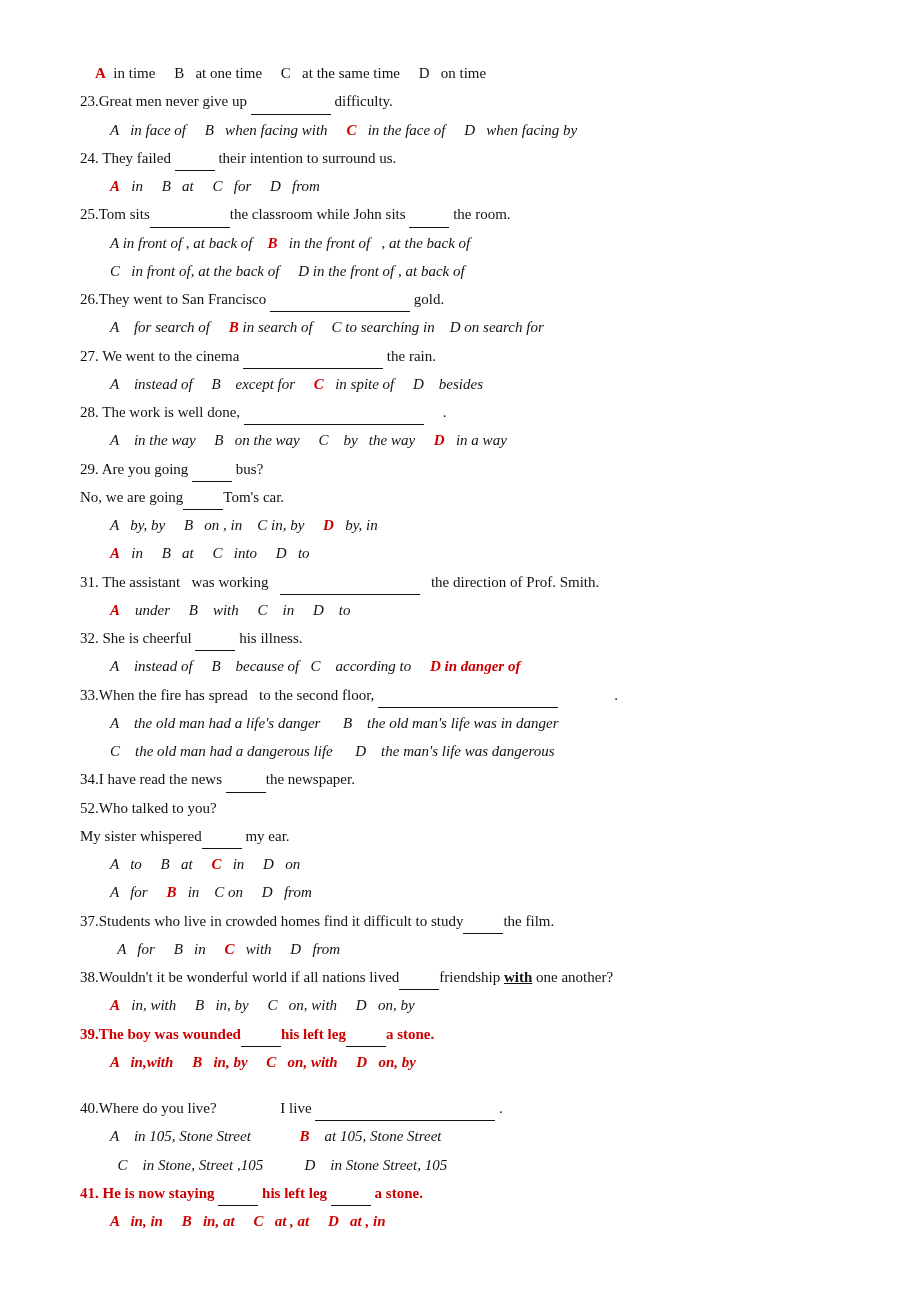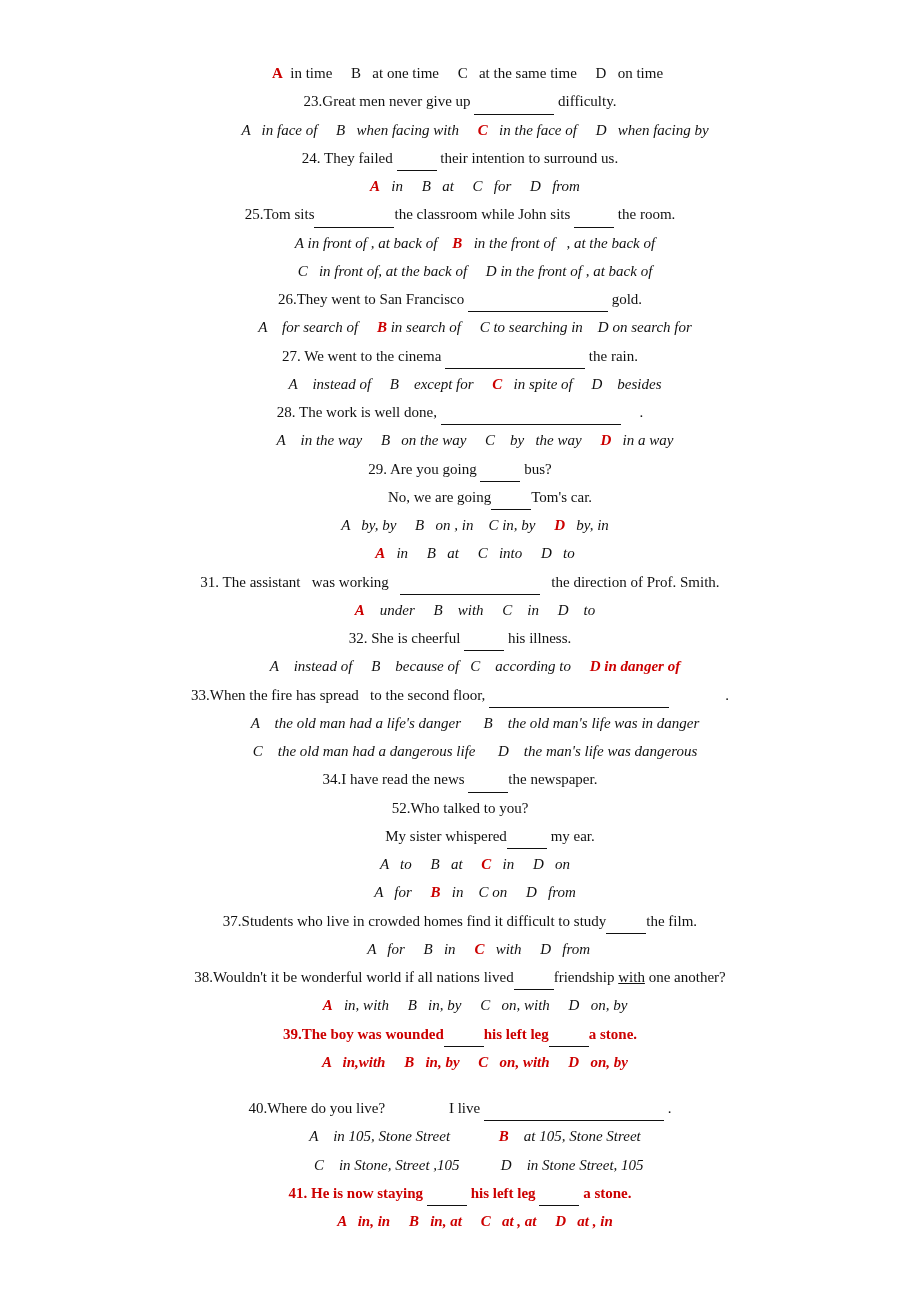--- a/index.html
+++ b/index.html
@@ -5,24 +5,24 @@
     * { margin: 0; padding: 0; box-sizing: border-box; }
     body {
       background: #fff;
       font-family: "Times New Roman", Times, serif;
       font-size: 15px;
       color: #111;
       padding: 60px 80px;
       line-height: 1.75;
     }
     .red { color: #cc0000; font-weight: bold; }
-    .line { margin-bottom: 2px; text-align: center; }
+    .line { margin-bottom: 2px; }
     .indent { margin-left: 30px; font-style: italic; }
-    .indent2 { margin-left: 60px; }
-    .underline { text-decoration: underline; }
+    .indent2 { }
+    .underline { text-decoration: underline; font-weight: bold; }
     .blank { display: inline-block; width: 80px; border-bottom: 1px solid #111; vertical-align: bottom; }
     .blank-sm { display: inline-block; width: 40px; border-bottom: 1px solid #111; vertical-align: bottom; }
     .blank-lg { display: inline-block; width: 140px; border-bottom: 1px solid #111; vertical-align: bottom; }
     .blank-xl { display: inline-block; width: 180px; border-bottom: 1px solid #111; vertical-align: bottom; }
   </style>
 </head>
 <body>
 
 <div>
 

